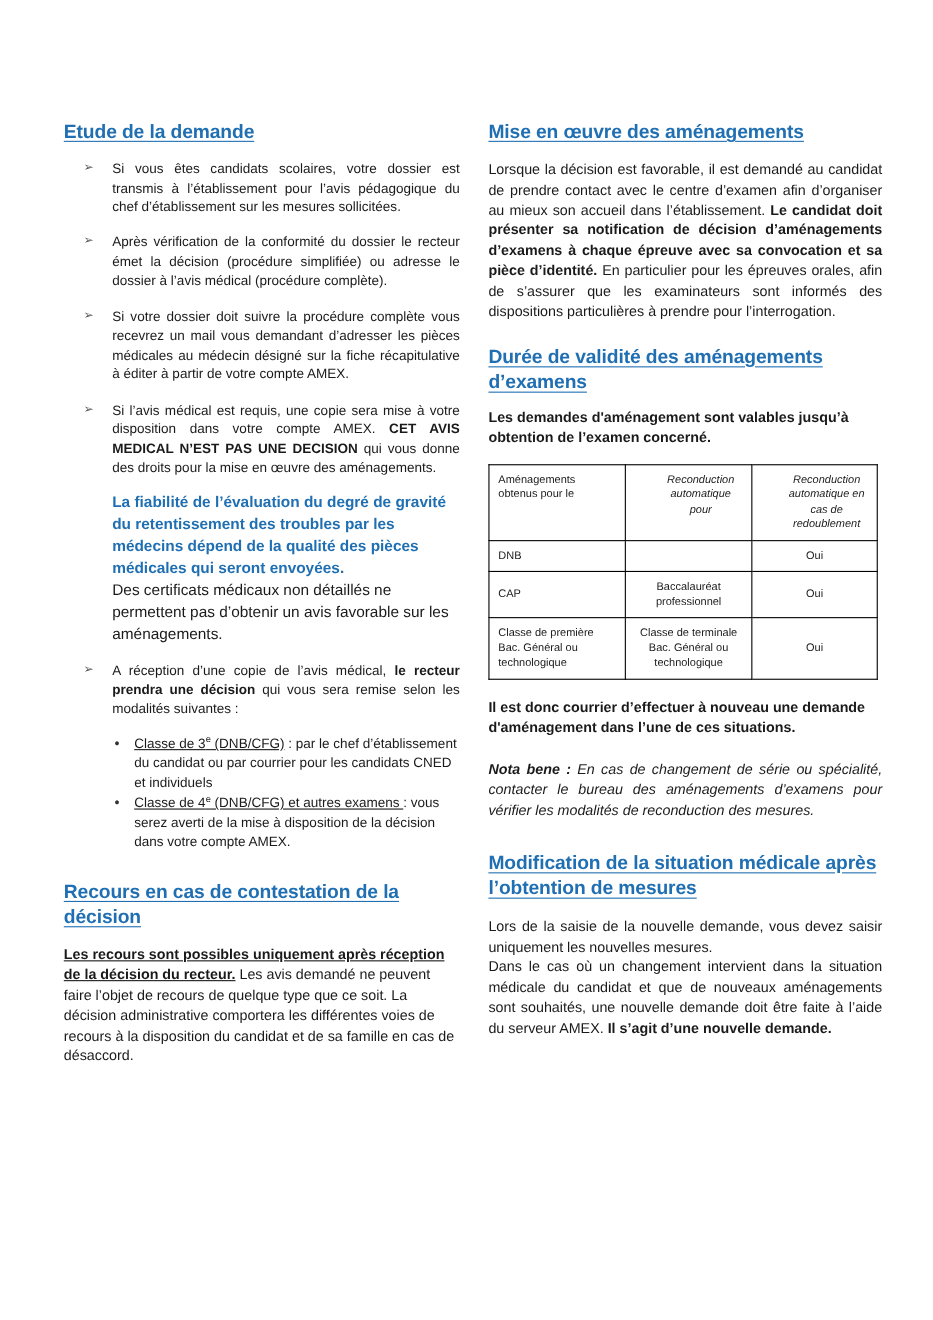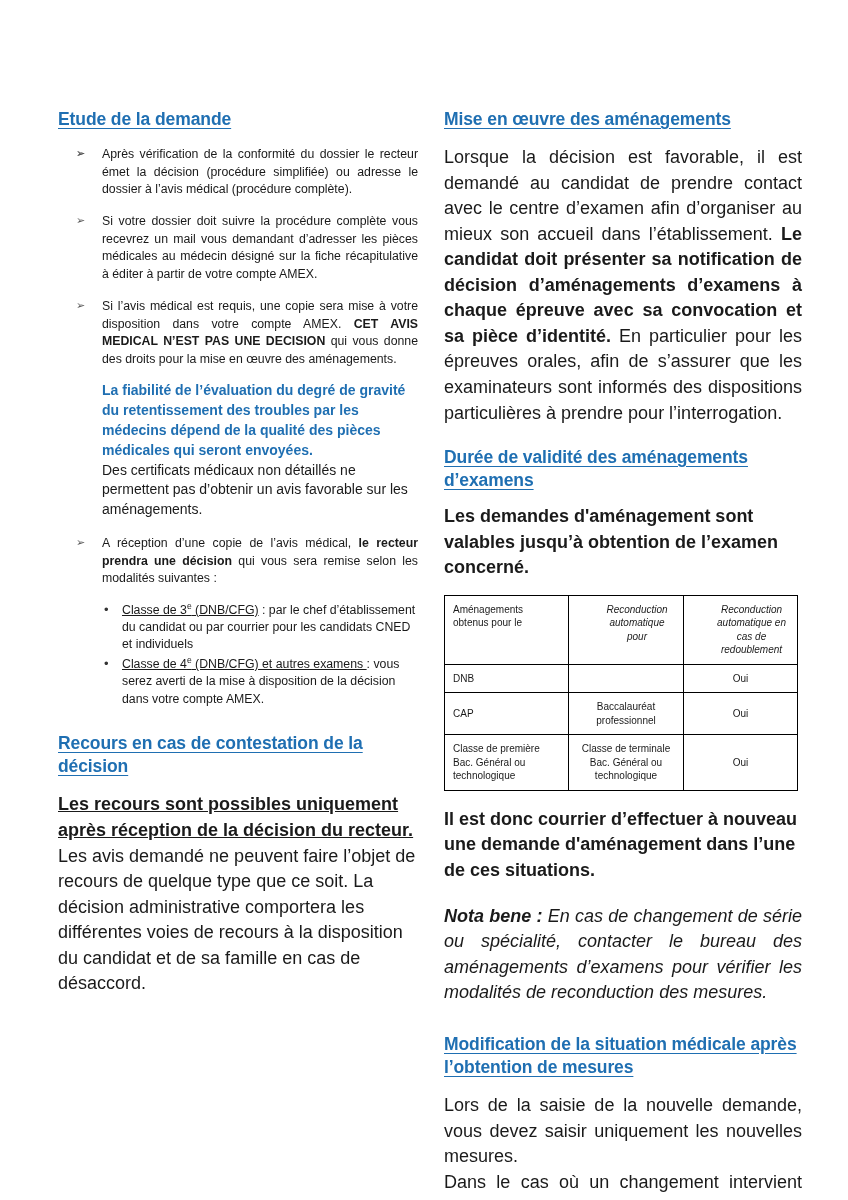--- a/index.html
+++ b/index.html
@@ -50,21 +50,21 @@
     margin: 0 0 14px 0;
     line-height: 1.32;
     text-decoration: underline;
     text-underline-offset: 3px;
     letter-spacing: -0.1px;
   }
   h2.section-heading.tight { margin-bottom: 12px; }
 
   
   p.body {
-    font-size: 18px;
+    font-size: 13px;
     line-height: 1.42;
     margin: 0 0 11px 0;
     color: #1a1a1a;
   }
   p.body.justify { text-align: justify; }
   p.body.last { margin-bottom: 0; }
 
   .b { font-weight: bold; }
   .u { text-decoration: underline; }
   .i { font-style: italic; }
@@ -177,20 +177,21 @@
 <div class="page">
   <div class="columns">
 
     <div class="col-left">
 
       <h2 class="section-heading">Etude de la demande</h2>
 
       <ul class="arrow-list">
         <li>
           <span class="arrow-marker">➢</span>
+          <span>Si vous êtes candidats scolaires, votre dossier est transmis à l’établissement pour l’avis pédagogique du chef d’établissement sur les mesures sollicitées.</span>
         </li>
         <li>
           <span class="arrow-marker">➢</span>
           <span>Après vérification de la conformité du dossier le recteur émet la décision (procédure simplifiée) ou adresse le dossier à l’avis médical (procédure complète).</span>
         </li>
         <li>
           <span class="arrow-marker">➢</span>
           <span>Si votre dossier doit suivre la procédure complète vous recevrez un mail vous demandant d’adresser les pièces médicales au médecin désigné sur la fiche récapitulative à éditer à partir de votre compte AMEX.</span>
         </li>
 

